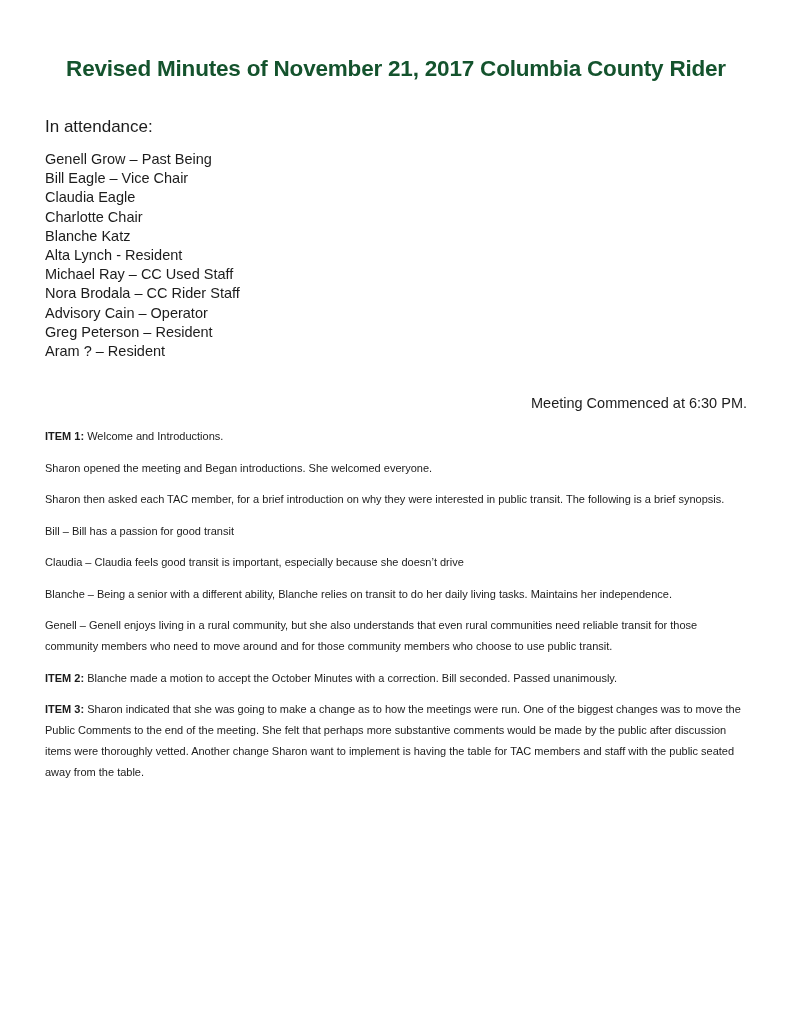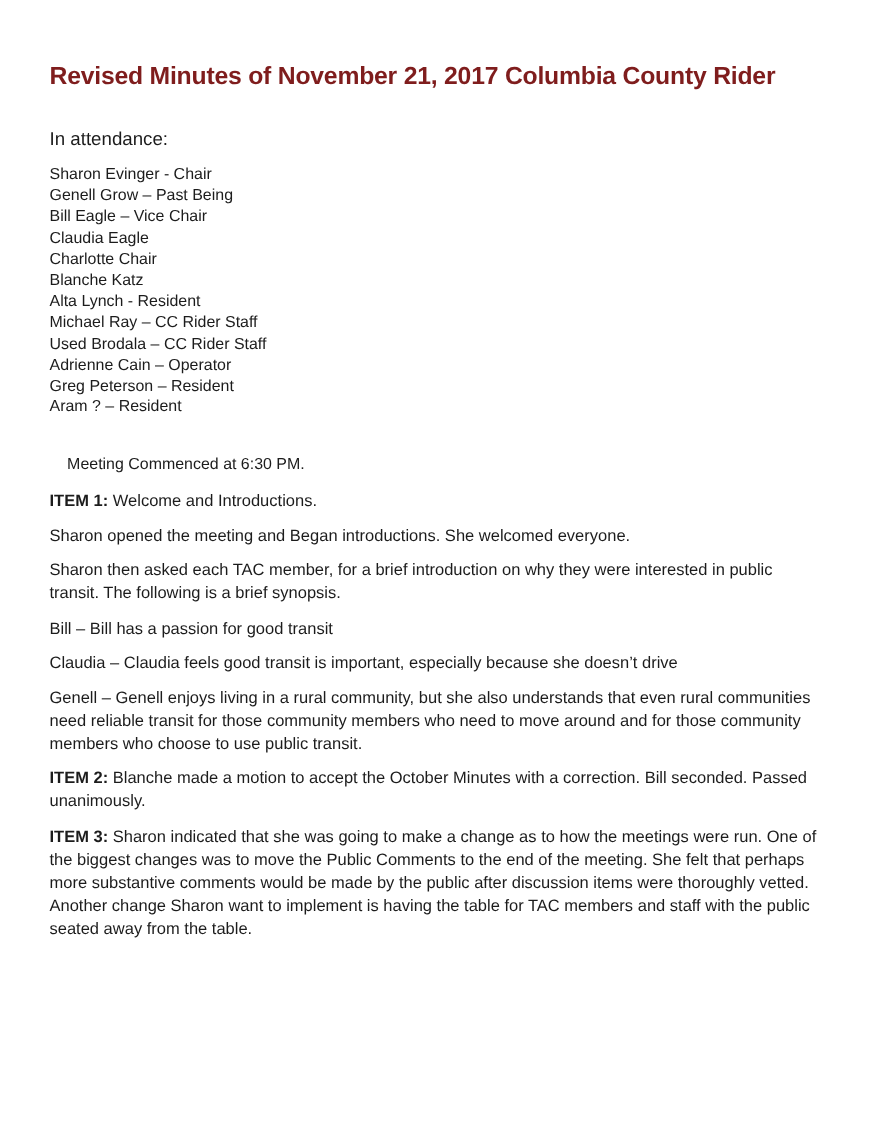--- a/index.html
+++ b/index.html
@@ -12,91 +12,92 @@
     width: 791px;
     height: 1024px;
     background: #ffffff;
     font-family: "Liberation Sans", sans-serif;
     color: #1c1c1c;
     box-sizing: border-box;
     padding: 44px 44px 0 45px;
     overflow: hidden;
   }
   .doc-title {
-    text-align: left;
+    text-align: center;
     font-size: 22.5px;
     font-weight: bold;
     line-height: 37px;
     letter-spacing: -0.2px;
     margin: 6px 0 30px 0;
-    color: #7f1d1d;
+    color: #14532d;
   }
   .doc-title .title-line { display: block; }
   .attendance-heading {
     font-size: 17px;
     margin: 0 0 13px 0;
   }
   .attendee-list {
     margin: 0 0 0 0;
   }
   .attendee-line {
     font-size: 14.5px;
     line-height: 19.2px;
   }
   .commenced {
     font-size: 14.5px;
-    margin: 34px 0 13px 16px;
+    margin: 34px 0 13px 0;
+    text-align: right;
   }
   .para {
-    font-size: 15px;
+    font-size: 11px;
     line-height: 21px;
     margin: 0 0 10.5px 0;
   }
   .para .item-label { font-weight: bold; }
   .spacer-after-commenced { height: 2px; }
 </style>
 </head>
 <body>
 
 <div class="page">
 
   <h1 class="doc-title">
     <span class="title-line">Revised Minutes of November 21, 2017 Columbia County Rider</span>
   </h1>
 
   <p class="attendance-heading">In attendance:</p>
 
   <div class="attendee-list">
-    <div class="attendee-line">Sharon Evinger - Chair</div>
     <div class="attendee-line">Genell Grow – Past Being</div>
     <div class="attendee-line">Bill Eagle – Vice Chair</div>
     <div class="attendee-line">Claudia Eagle</div>
     <div class="attendee-line">Charlotte Chair</div>
     <div class="attendee-line">Blanche Katz</div>
     <div class="attendee-line">Alta Lynch - Resident</div>
-    <div class="attendee-line">Michael Ray – CC Rider Staff</div>
-    <div class="attendee-line">Used Brodala – CC Rider Staff</div>
-    <div class="attendee-line">Adrienne Cain – Operator</div>
+    <div class="attendee-line">Michael Ray – CC Used Staff</div>
+    <div class="attendee-line">Nora Brodala – CC Rider Staff</div>
+    <div class="attendee-line">Advisory Cain – Operator</div>
     <div class="attendee-line">Greg Peterson – Resident</div>
     <div class="attendee-line">Aram ? – Resident</div>
   </div>
 
   <p class="commenced">Meeting Commenced at 6:30 PM.</p>
   <div class="spacer-after-commenced"></div>
 
   <p class="para"><span class="item-label">ITEM 1:</span><span> Welcome and Introductions.</span></p>
 
   <p class="para"><span>Sharon opened the meeting and Began introductions. She welcomed everyone.</span></p>
 
   <p class="para"><span>Sharon then asked each TAC member, for a brief introduction on why they were interested in public transit. The following is a brief synopsis.</span></p>
 
   <p class="para"><span>Bill – Bill has a passion for good transit</span></p>
 
   <p class="para"><span>Claudia – Claudia feels good transit is important, especially because she doesn’t drive</span></p>
 
+  <p class="para"><span>Blanche – Being a senior with a different ability, Blanche relies on transit to do her daily living tasks. Maintains her independence.</span></p>
 
 
   <p class="para"><span>Genell – Genell enjoys living in a rural community, but she also understands that even rural communities need reliable transit for those community members who need to move around and for those community members who choose to use public transit.</span></p>
 
   <p class="para"><span class="item-label">ITEM 2:</span><span> Blanche made a motion to accept the October Minutes with a correction. Bill seconded. Passed unanimously.</span></p>
 
   <p class="para"><span class="item-label">ITEM 3:</span><span> Sharon indicated that she was going to make a change as to how the meetings were run. One of the biggest changes was to move the Public Comments to the end of the meeting. She felt that perhaps more substantive comments would be made by the public after discussion items were thoroughly vetted. Another change Sharon want to implement is having the table for TAC members and staff with the public seated away from the table.</span></p>
 
 </div>
 

